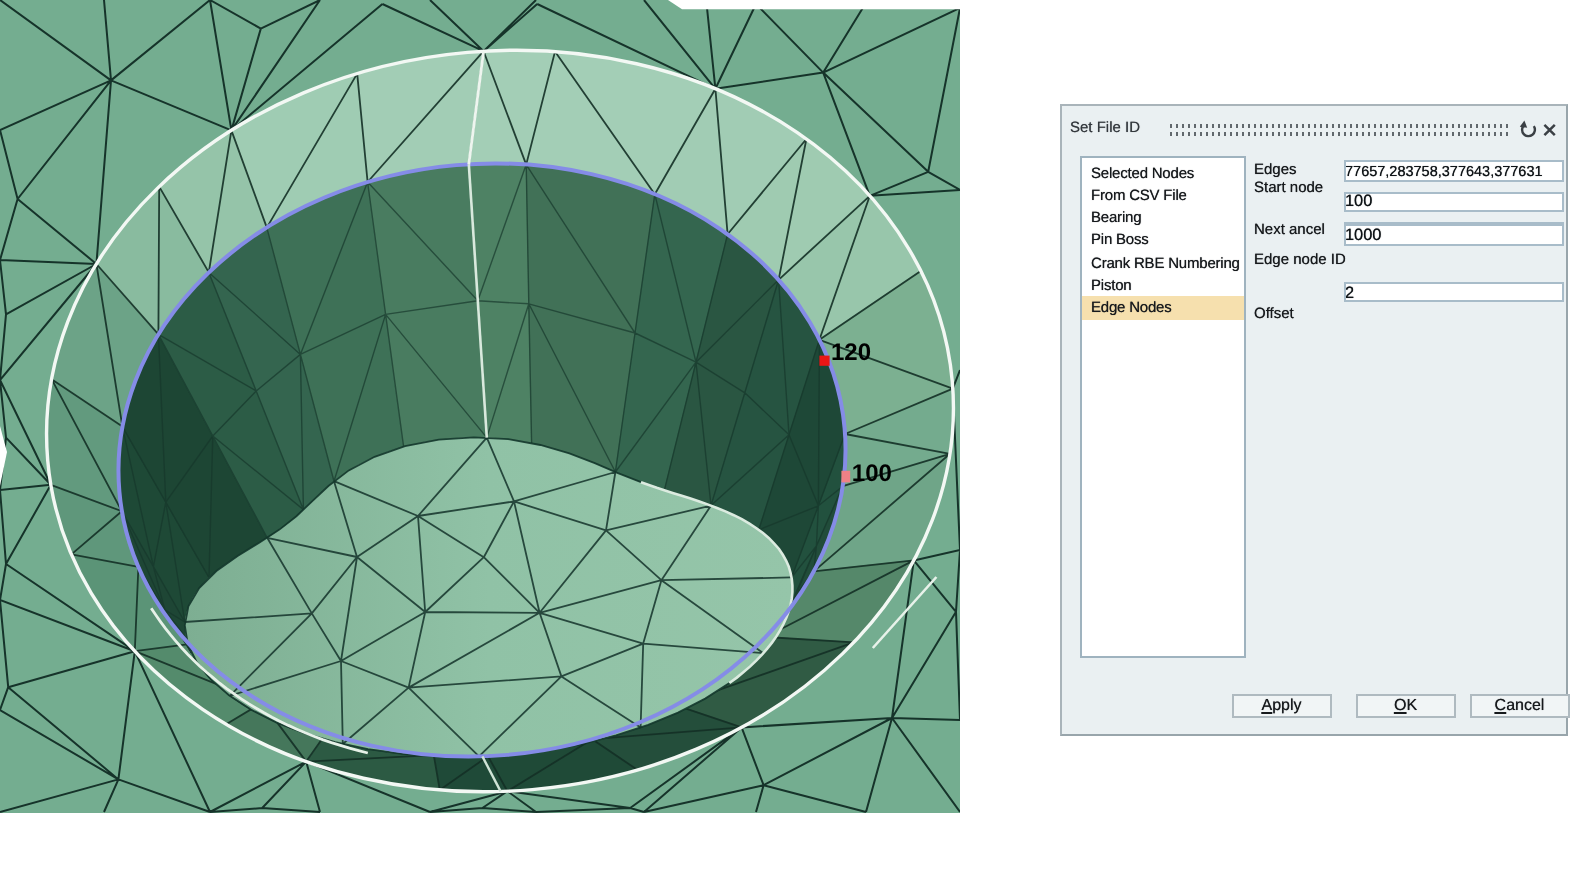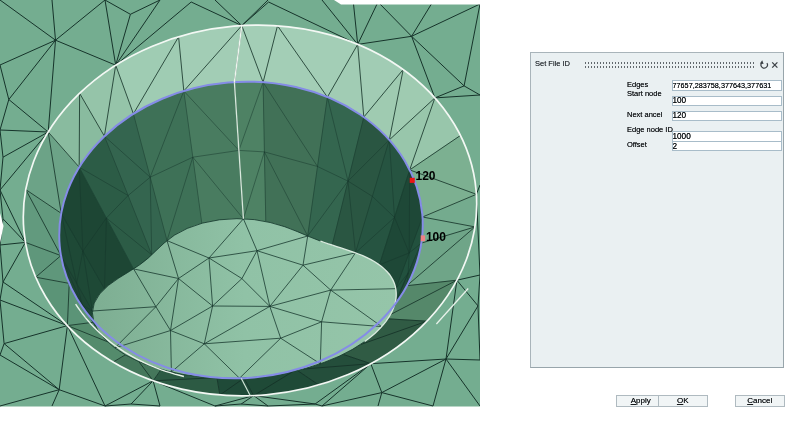--- a/index.html
+++ b/index.html
@@ -12,21 +12,21 @@
   border:1px solid #9fb3bf; font-size:7.5px; letter-spacing:-0.1px; color:#16191c; padding-top:1.5px;
   text-shadow:0 0 0.35px rgba(22,25,28,0.85); }
 #lb div { height:11.3px; line-height:11.3px; padding-left:5px; white-space:nowrap; overflow:hidden; }
 #lb div.sel { background:#f6e0ae; }
 .lab { position:absolute; left:96px; font-size:7.5px; line-height:8px; color:#16191c; white-space:nowrap; text-shadow:0 0 0.35px rgba(22,25,28,0.85); }
 .inp { position:absolute; left:140.5px; width:110px; height:10.5px; background:#ffffff;
   border:1px solid #a8bcc9; display:flex; justify-content:flex-start; align-items:center;
   overflow:hidden; color:#0e1316; padding-right:2px; text-shadow:0 0 0.35px rgba(14,19,22,0.9); }
 .inp span { white-space:nowrap; }
 .btn { position:absolute; top:293.5px; width:49.5px; height:12px; background:#f1f5f6;
-  border:1px solid #afbac0; font-size:8px; color:#16191c; text-align:center; line-height:9.5px; text-shadow:0 0 0.35px rgba(22,25,28,0.85);margin-top:48px; }
+  border:1px solid #afbac0; font-size:8px; color:#16191c; text-align:center; line-height:9.5px; text-shadow:0 0 0.35px rgba(22,25,28,0.85); }
 #ic { position:absolute; left:227px; top:6px; }
 </style></head>
 <body>
 <div id="scene"><svg width="480" height="407" viewBox="0 0 480 407">
 <rect x="0" y="0" width="480" height="406.5" fill="#74ad90"></rect>
 <path d="M476.4 194.3L480.0 185.0M476.4 194.3L480.0 275.0M456.9 280.2L480.0 275.0M456.9 280.2L478.0 305.9M456.9 280.2L446.0 359.0M370.8 363.7L322.0 406.0M370.8 363.7L446.0 359.0M370.8 363.7L381.8 392.6M370.8 363.7L315.1 404.0M253.7 395.6L268.0 406.0M253.7 395.6L215.0 406.0M253.7 395.6L315.1 404.0M253.7 395.6L241.2 404.0M153.1 380.8L215.0 406.0M153.1 380.8L160.0 406.0M153.1 380.8L105.0 406.0M153.1 380.8L131.1 404.0M67.4 325.6L105.0 406.0M67.4 325.6L0.0 300.0M67.4 325.6L59.2 389.7M67.4 325.6L4.1 343.6M67.4 325.6L3.0 282.0M25.4 242.4L0.0 245.0M25.4 242.4L0.0 190.0M25.4 242.4L3.0 282.0M25.4 242.4L3.0 218.8M48.2 132.0L0.0 190.0M48.2 132.0L0.0 130.0M48.2 132.0L8.8 99.5M48.2 132.0L55.5 40.2M48.2 132.0L3.0 157.2M115.7 65.2L105.0 0.0M115.7 65.2L160.0 0.0M115.7 65.2L55.5 40.2M115.7 65.2L130.4 14.3M115.7 65.2L191.2 2.0M241.8 25.6L215.0 0.0M241.8 25.6L268.0 0.0M241.8 25.6L191.2 2.0M241.8 25.6L268.6 2.0M357.7 44.4L322.0 0.0M357.7 44.4L378.0 2.0M357.7 44.4L268.6 2.0M357.7 44.4L353.3 2.0M357.7 44.4L411.6 36.3M434.9 97.9L480.0 95.0M434.9 97.9L411.6 36.3M434.9 97.9L464.1 85.9M0.0 0.0L55.5 40.2M52.0 0.0L55.5 40.2M105.0 0.0L55.5 40.2M105.0 0.0L130.4 14.3M160.0 0.0L130.4 14.3M378.0 2.0L411.6 36.3M432.0 3.0L411.6 36.3M480.0 4.0L411.6 36.3M480.0 4.0L464.1 85.9M480.0 95.0L464.1 85.9M480.0 275.0L478.0 305.9M480.0 360.0L478.0 305.9M480.0 360.0L446.0 359.0M480.0 406.0L446.0 359.0M433.0 406.0L446.0 359.0M433.0 406.0L381.8 392.6M378.0 406.0L381.8 392.6M322.0 406.0L381.8 392.6M322.0 406.0L315.1 404.0M268.0 406.0L315.1 404.0M268.0 406.0L241.2 404.0M215.0 406.0L241.2 404.0M160.0 406.0L131.1 404.0M105.0 406.0L131.1 404.0M105.0 406.0L59.2 389.7M52.0 406.0L59.2 389.7M0.0 406.0L59.2 389.7M0.0 355.0L59.2 389.7M0.0 355.0L4.1 343.6M0.0 300.0L4.1 343.6M0.0 300.0L3.0 282.0M0.0 245.0L3.0 282.0M0.0 245.0L3.0 218.8M0.0 190.0L3.0 218.8M0.0 190.0L3.0 157.2M0.0 130.0L8.8 99.5M0.0 130.0L3.0 157.2M0.0 65.0L8.8 99.5M0.0 65.0L55.5 40.2M8.8 99.5L55.5 40.2M59.2 389.7L4.1 343.6M411.6 36.3L464.1 85.9M478.0 305.9L446.0 359.0M446.0 359.0L381.8 392.6" stroke="#16332a" stroke-width="1" fill="none"></path>
 <path d="M334 0 L480 0 L480 4.6 L341 4.6 Z" fill="#ffffff"></path>
 <path d="M0 213 L3.5 226 L0 243 Z" fill="#ffffff"></path>
 <ellipse cx="250.0" cy="210.5" rx="227.0" ry="185.0" transform="rotate(-5 250.0 210.5)" fill="#8cbda1"></ellipse>
 <path d="M476.4 194.3L476.7 202.4L476.6 210.6L476.0 218.8L475.0 226.9L421.4 243.1L422.2 236.6L422.6 230.0L422.8 223.5L422.5 217.0Z" fill="#74ab8e" stroke="#74ab8e" stroke-width="0.6"></path>
@@ -105,35 +105,44 @@
 </svg></div>
 <div id="panel">
   <div id="title">Set File ID</div>
   <div class="dots" style="top:9px"></div>
   <div class="dots" style="top:13px"></div>
   <svg id="ic" width="24" height="12" viewBox="0 0 24 12">
     <path d="M8.9 4.1 A3.2 3.2 0 1 1 3.9 3.7" fill="none" stroke="#3b4045" stroke-width="1.2"></path>
     <path d="M1.9 4.4 L5.6 4.9 L4.2 1.2 Z" fill="#3b4045"></path>
     <path d="M14.2 3.4 L19.4 8.6 M19.4 3.4 L14.2 8.6" stroke="#3b4045" stroke-width="1.25" fill="none"></path>
   </svg>
+  <div id="lb">
+      <div>Selected Nodes</div>
+      <div>From CSV File</div>
+      <div>Bearing</div>
+      <div>Pin Boss</div>
+      <div>Crank RBE Numbering</div>
+      <div>Piston</div>
+      <div class="sel">Edge Nodes</div>
+    </div>
   <div class="lab" style="top:28.0px">Edges</div>
     <div class="inp" style="top:27.4px;font-size:7.25px">
       <span>77657,283758,377643,377631</span>
     </div>
     <div class="lab" style="top:37px">Start node</div>
     <div class="inp" style="top:42.5px;font-size:8.2px">
       <span>100</span>
     </div>
     <div class="lab" style="top:58.2px">Next ancel</div>
     <div class="inp" style="top:57.6px;font-size:8.2px">
       <span>120</span>
     </div>
     <div class="lab" style="top:73.3px">Edge node ID</div>
-    <div class="inp" style="top:78px;font-size:8.2px">
+    <div class="inp" style="top:59px;font-size:8.2px">
       <span>1000</span>
     </div>
-    <div class="lab" style="top:88px">Offset</div>
+    <div class="lab" style="top:100px">Offset</div>
     <div class="inp" style="top:87.8px;font-size:8.2px">
       <span>2</span>
     </div>
   <div class="btn" style="left:85px"><u>A</u>pply</div>
-  <div class="btn" style="left:127px"><u>O</u>K</div>
+  <div class="btn" style="left:147px"><u>O</u>K</div>
   <div class="btn" style="left:204px"><u>C</u>ancel</div>
 </div>
 </body></html>

